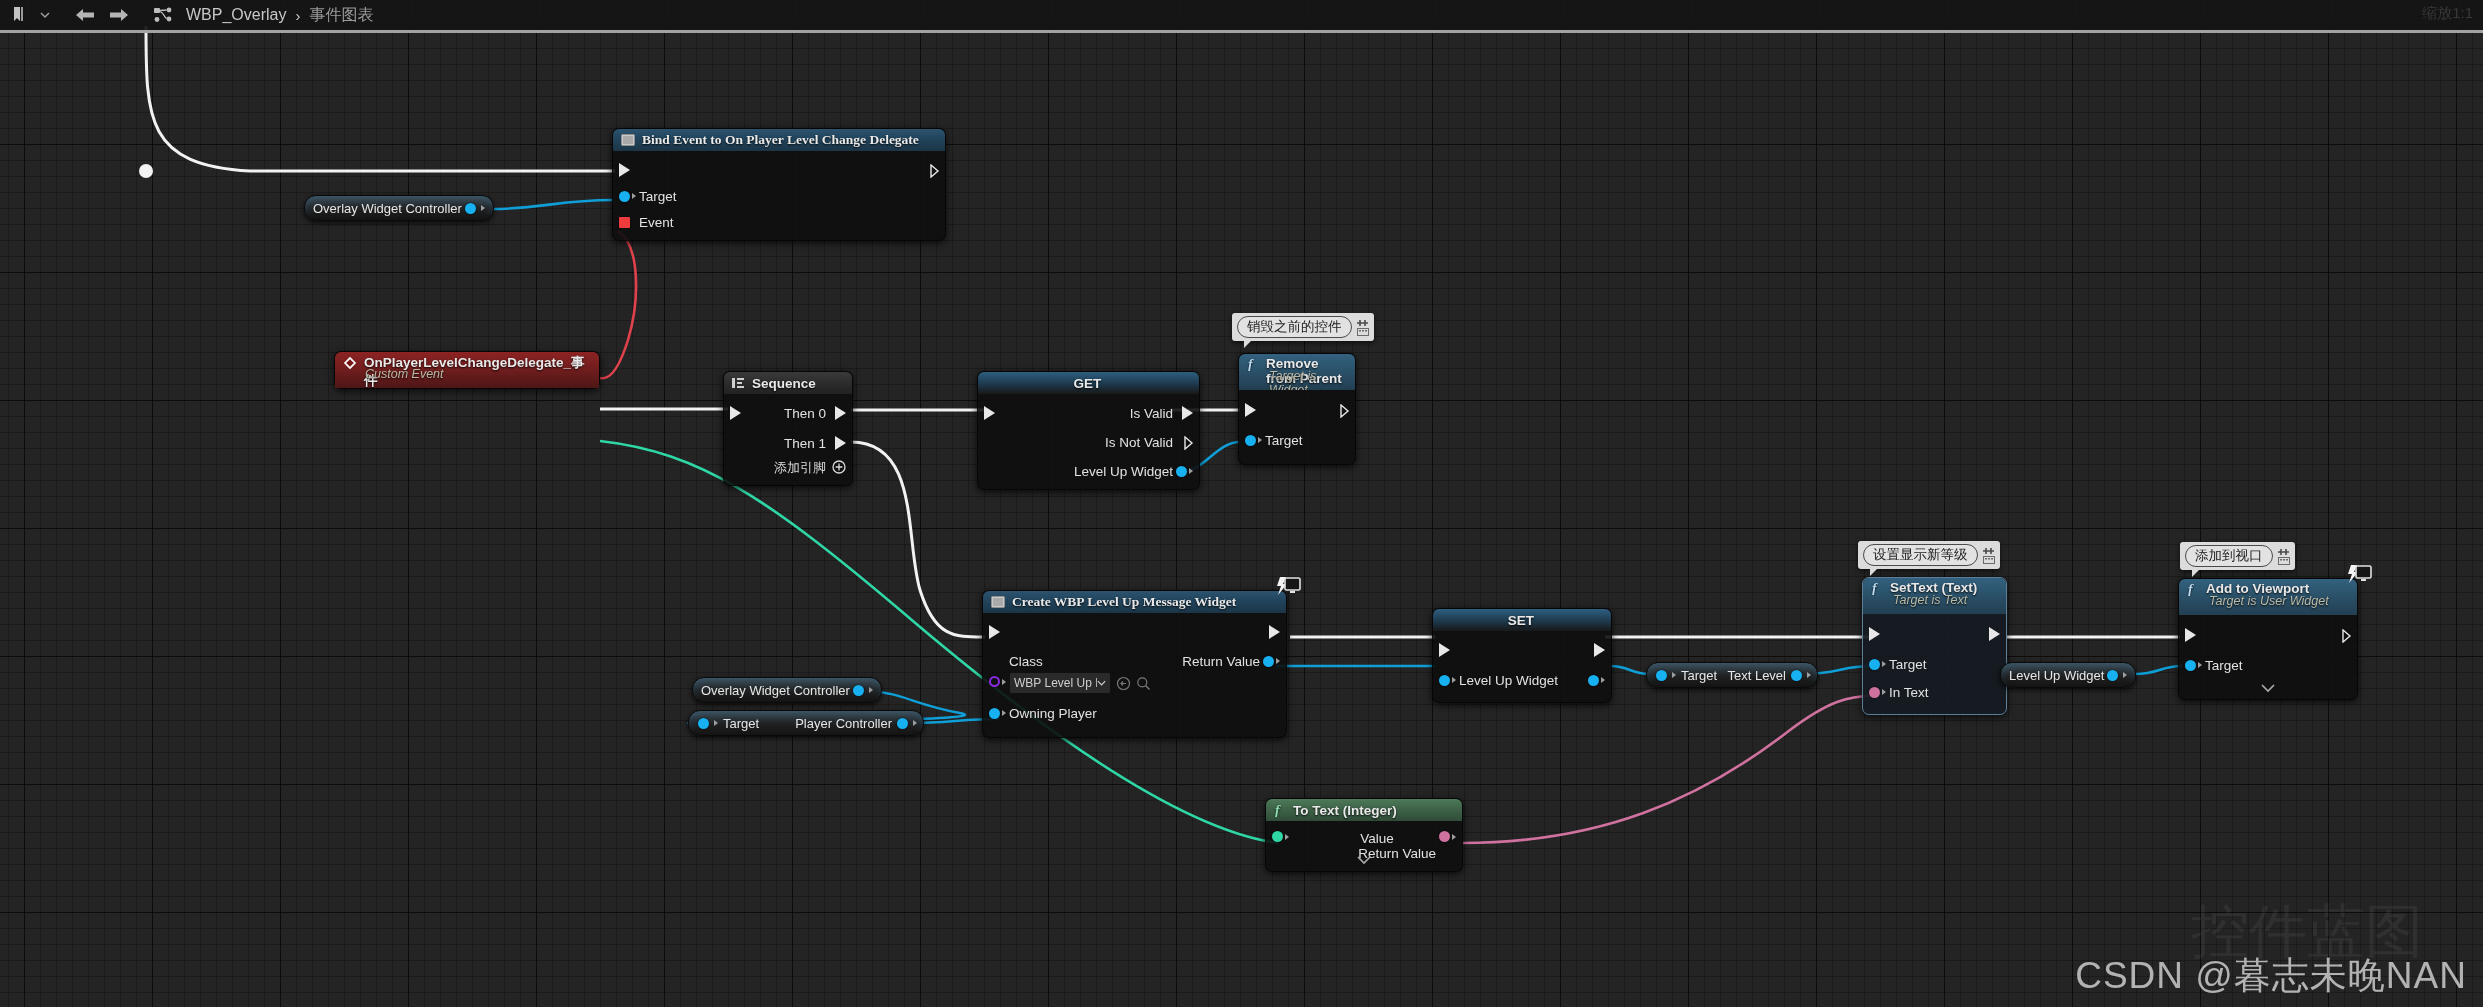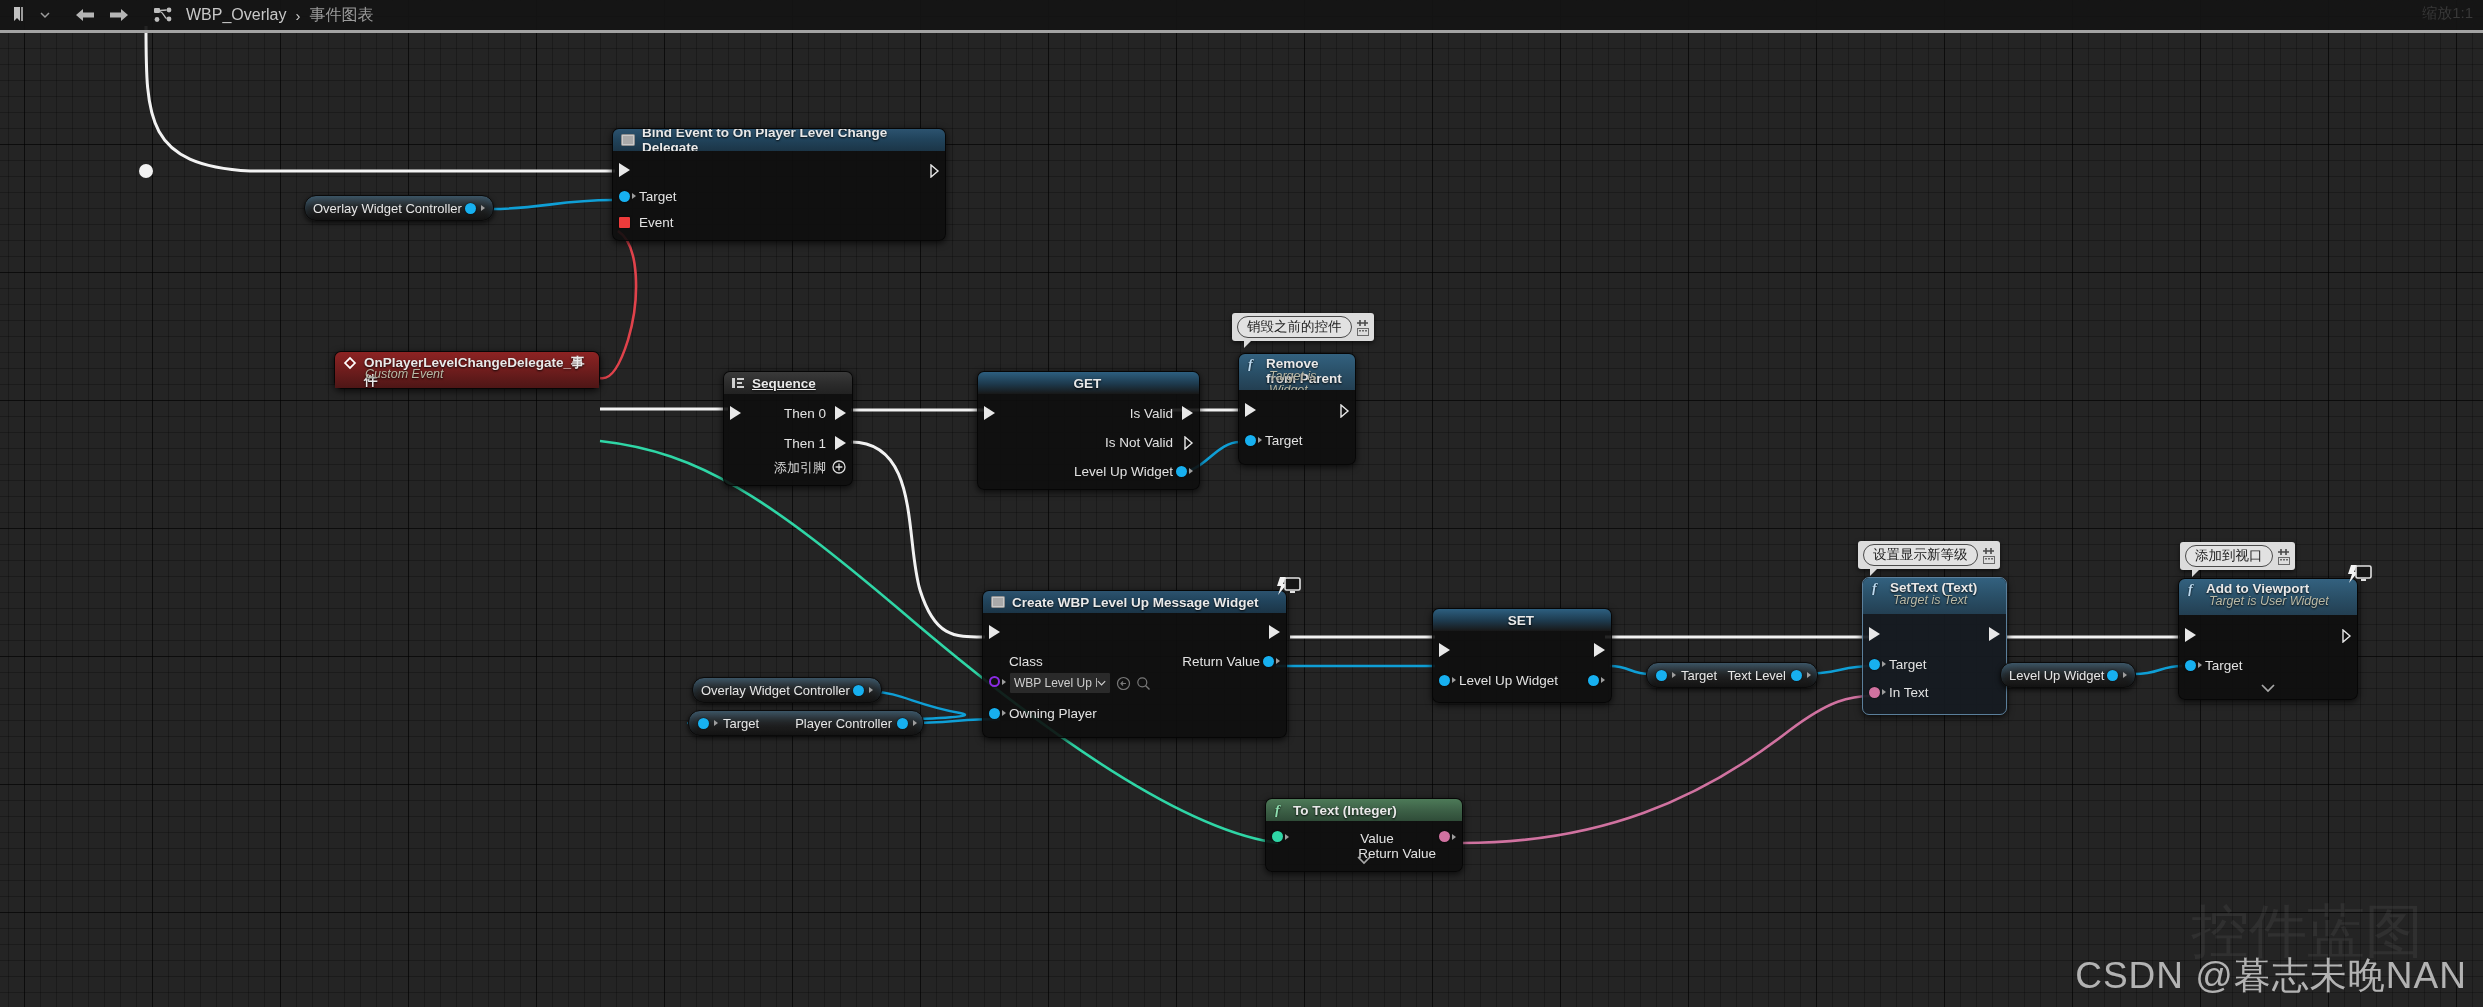--- a/index.html
+++ b/index.html
@@ -99,27 +99,27 @@
     padding: 0 10px 0 8px;
     font-weight: bold;
     font-size: 13.5px;
     color: #e9e9e9;
     text-shadow: 0 1px 2px rgba(0,0,0,0.9);
     overflow: hidden;
   }
   .nhead.two { height: 34px; align-items: flex-start; padding-top: 2px; }
   .nhead-blue {
     background: linear-gradient(180deg, #2c536f 0%, #21445c 45%, #1b3547 100%);
+    font-family: Liberation Serif, serif;
   }
   .nhead-fn {
     background: linear-gradient(180deg, #33617f 0%, #2a5068 50%, #233f52 100%);
   }
   .nhead-grey {
     background: linear-gradient(180deg, #3a3a3a 0%, #2b2b2b 55%, #222 100%);
-    text-decoration: underline;
   }
   .nhead-red {
     background: linear-gradient(180deg, #8d2323 0%, #6f1d1d 50%, #4e1616 100%);
   }
   .nhead-green {
     background: linear-gradient(180deg, #4d7a58 0%, #3d6147 50%, #2f4c38 100%);
   }
   .nhead-setget {
     background: linear-gradient(180deg, #2d5f80 0%, #1d394c 55%, #181818 100%);
     justify-content: center;

